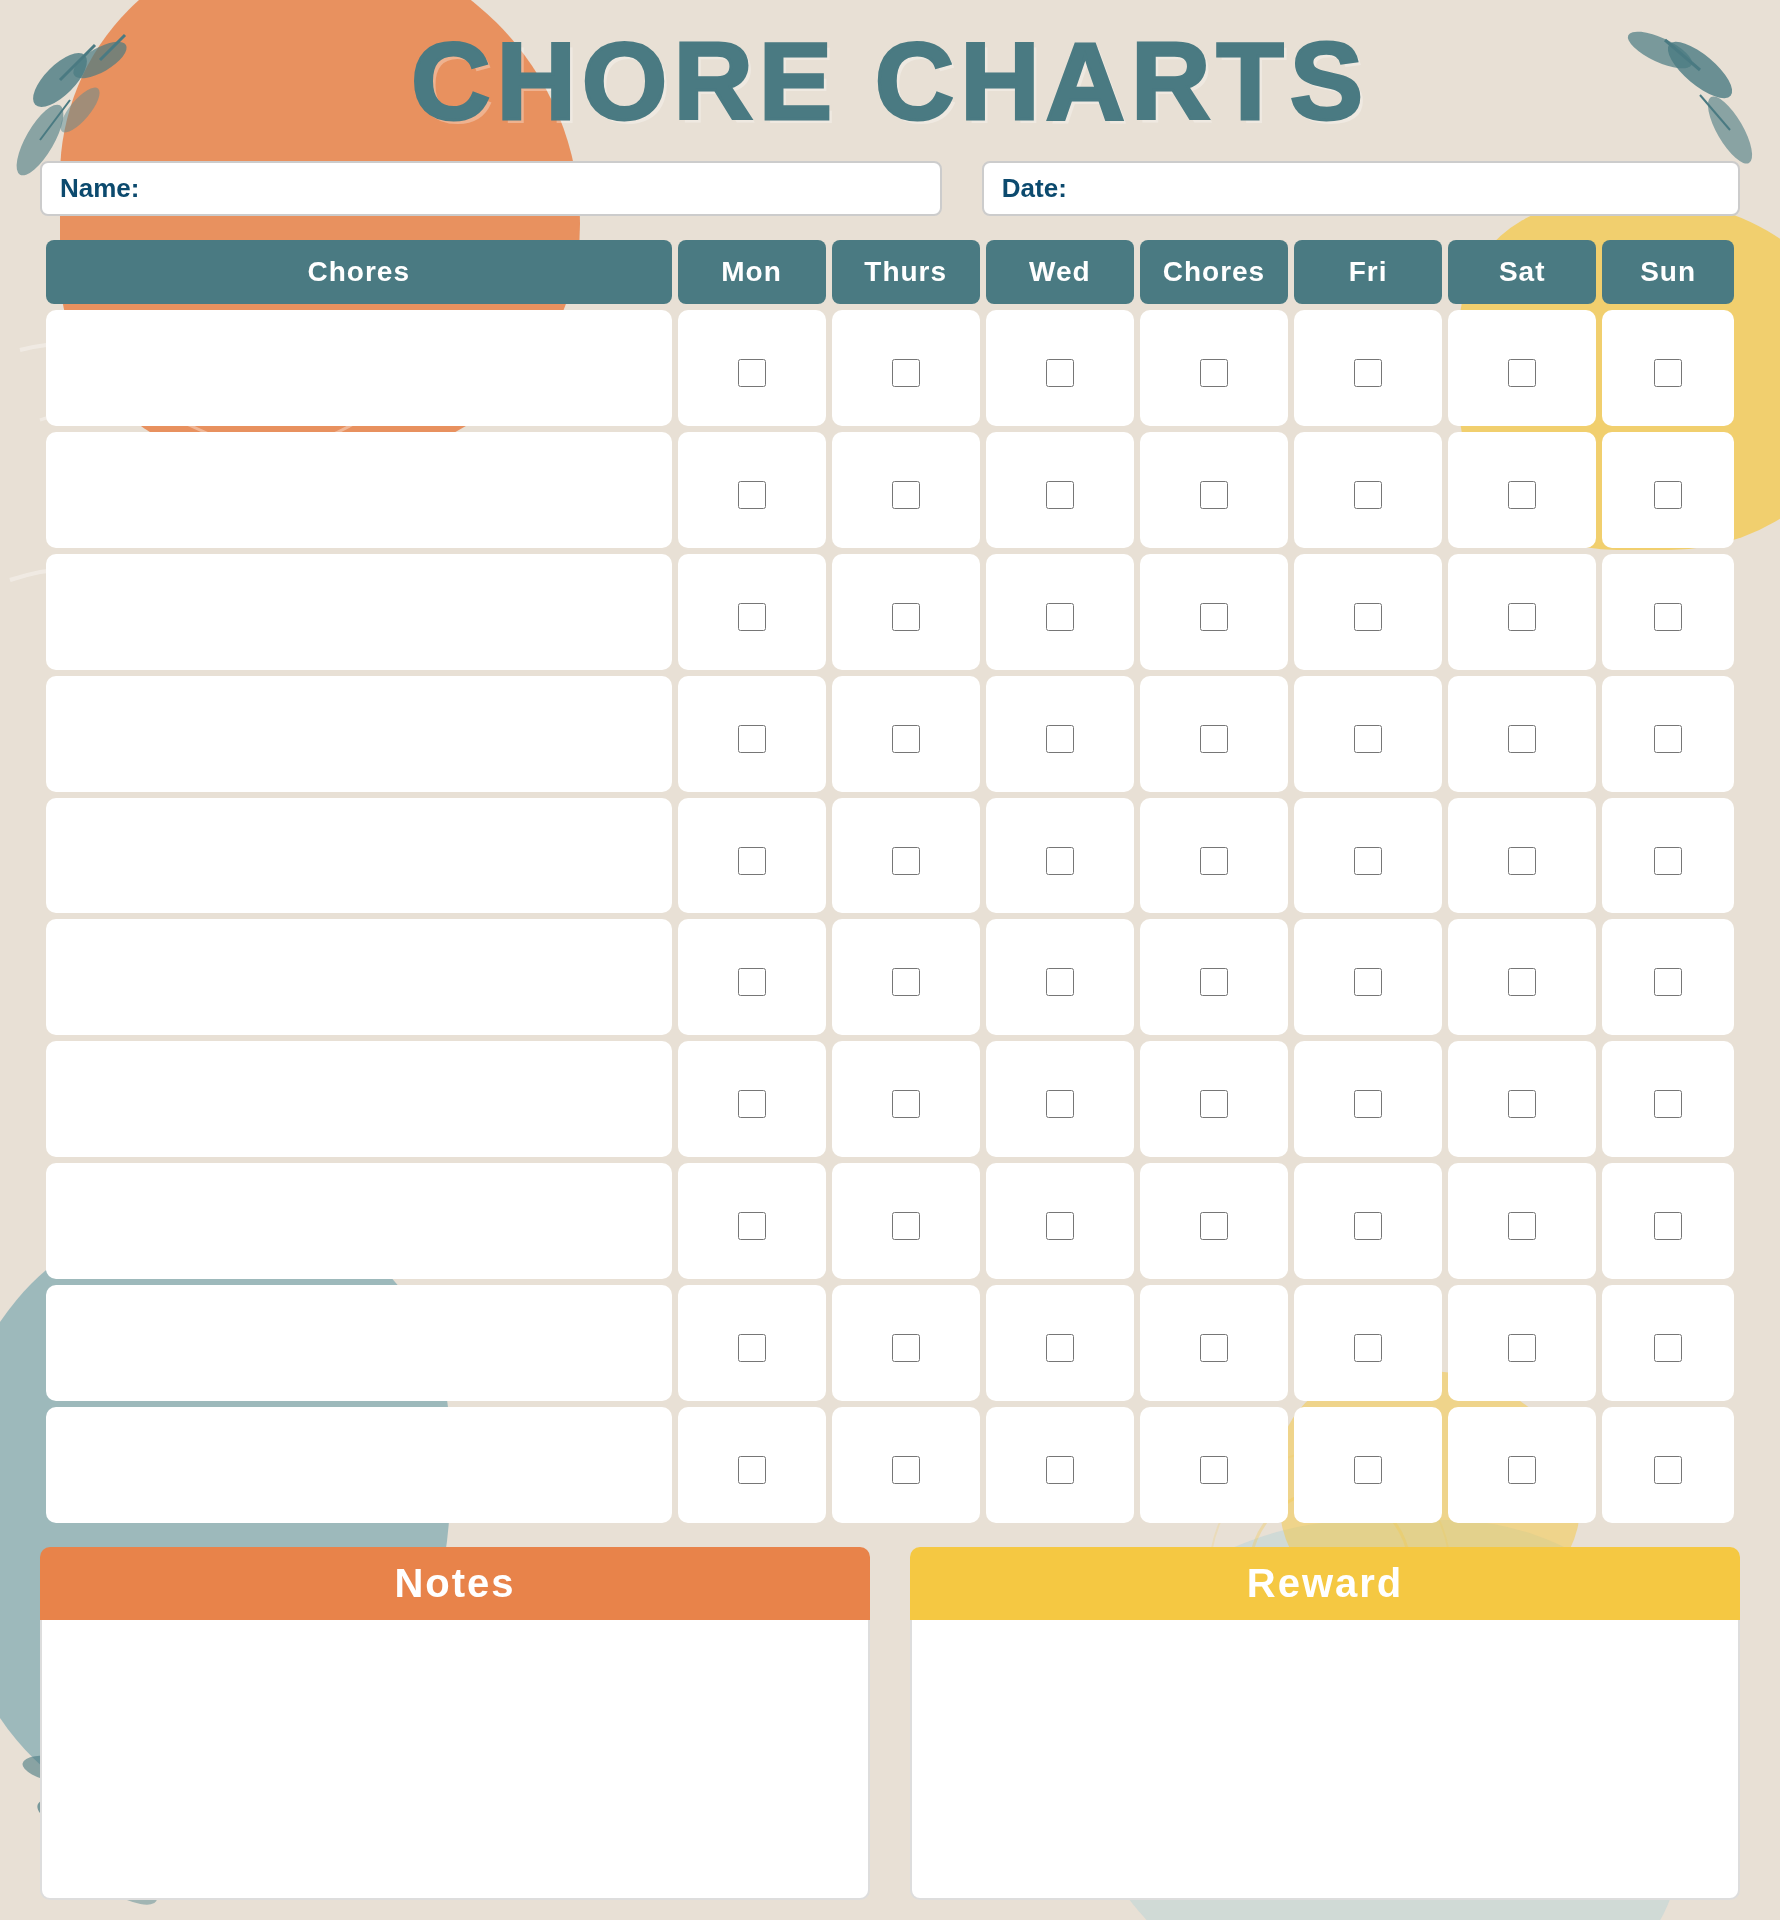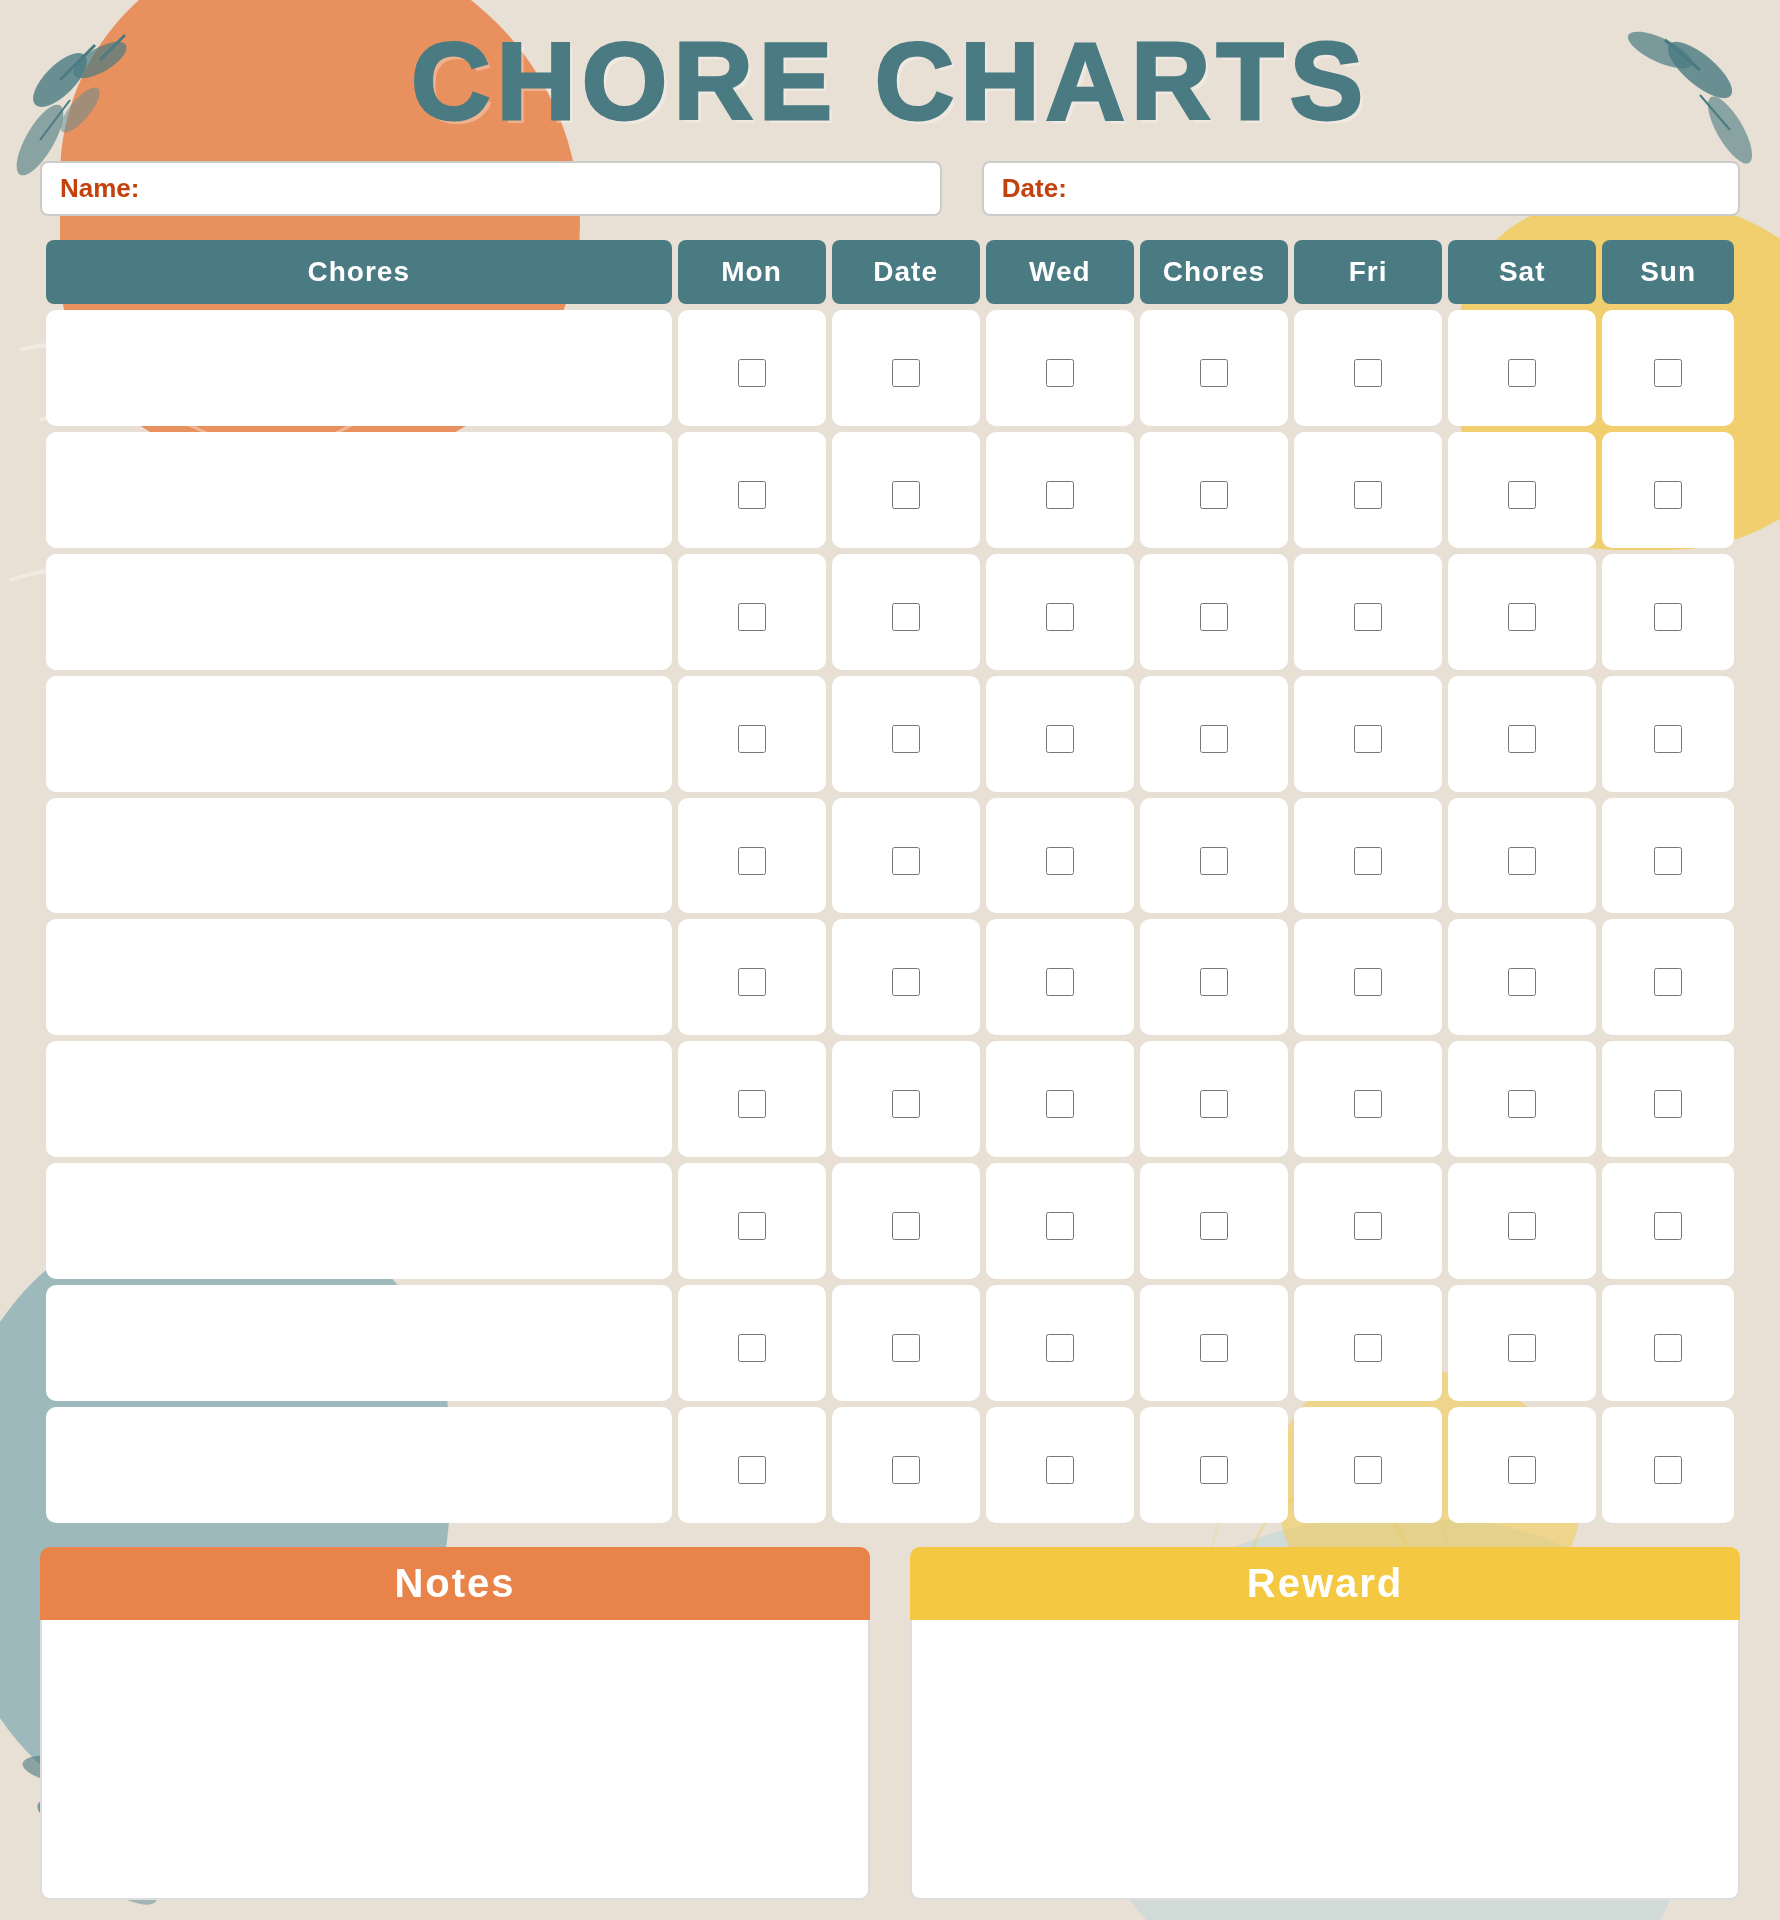--- a/index.html
+++ b/index.html
@@ -155,21 +155,21 @@
       flex: 1;
       border: none;
       outline: none;
       font-size: 24px;
       background: transparent;
     }
 
     .field-label {
       font-size: 26px;
       font-weight: bold;
-      color: #c2410c;
+      color: #0c4a6e;
       margin-right: 8px;
       white-space: nowrap;
     }
 
     
     .chore-table {
       width: 100%;
       border-collapse: separate;
       border-spacing: 6px;
       flex: 1;
@@ -330,21 +330,21 @@
       <span class="field-label">Date:</span>
       <input class="field-input" type="text" value="" style="">
     </div>
   </div>
 
   <table class="chore-table">
     <thead>
       <tr>
         <th class="chore-col">Chores</th>
         <th class="day-col">Mon</th>
-        <th class="day-col">Date</th>
+        <th class="day-col">Thurs</th>
         <th class="day-col">Wed</th>
         <th class="day-col">Chores</th>
         <th class="day-col">Fri</th>
         <th class="day-col">Sat</th>
         <th class="day-col">Sun</th>
       </tr>
     </thead>
     <tbody id="chore-tbody">
 
     <tr>

